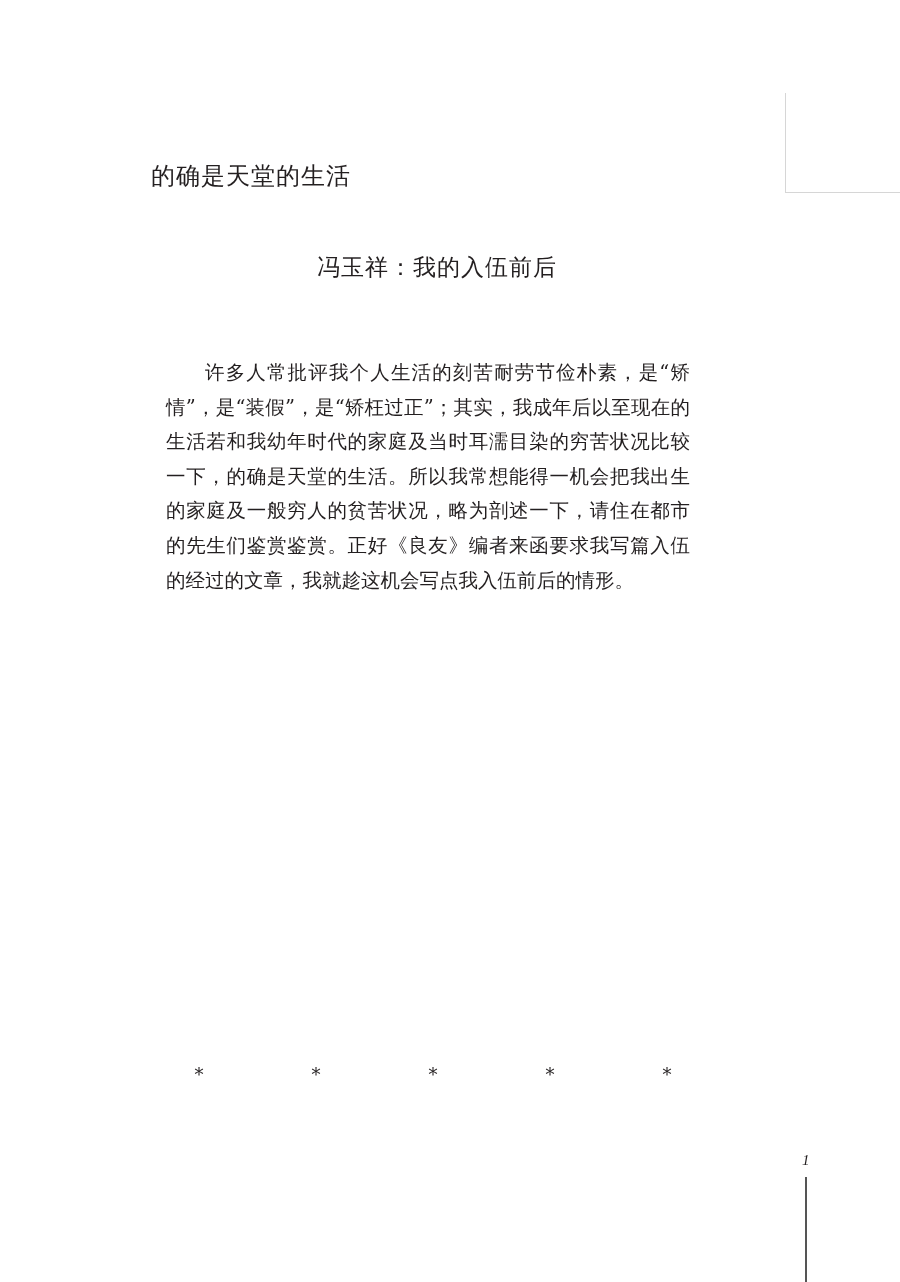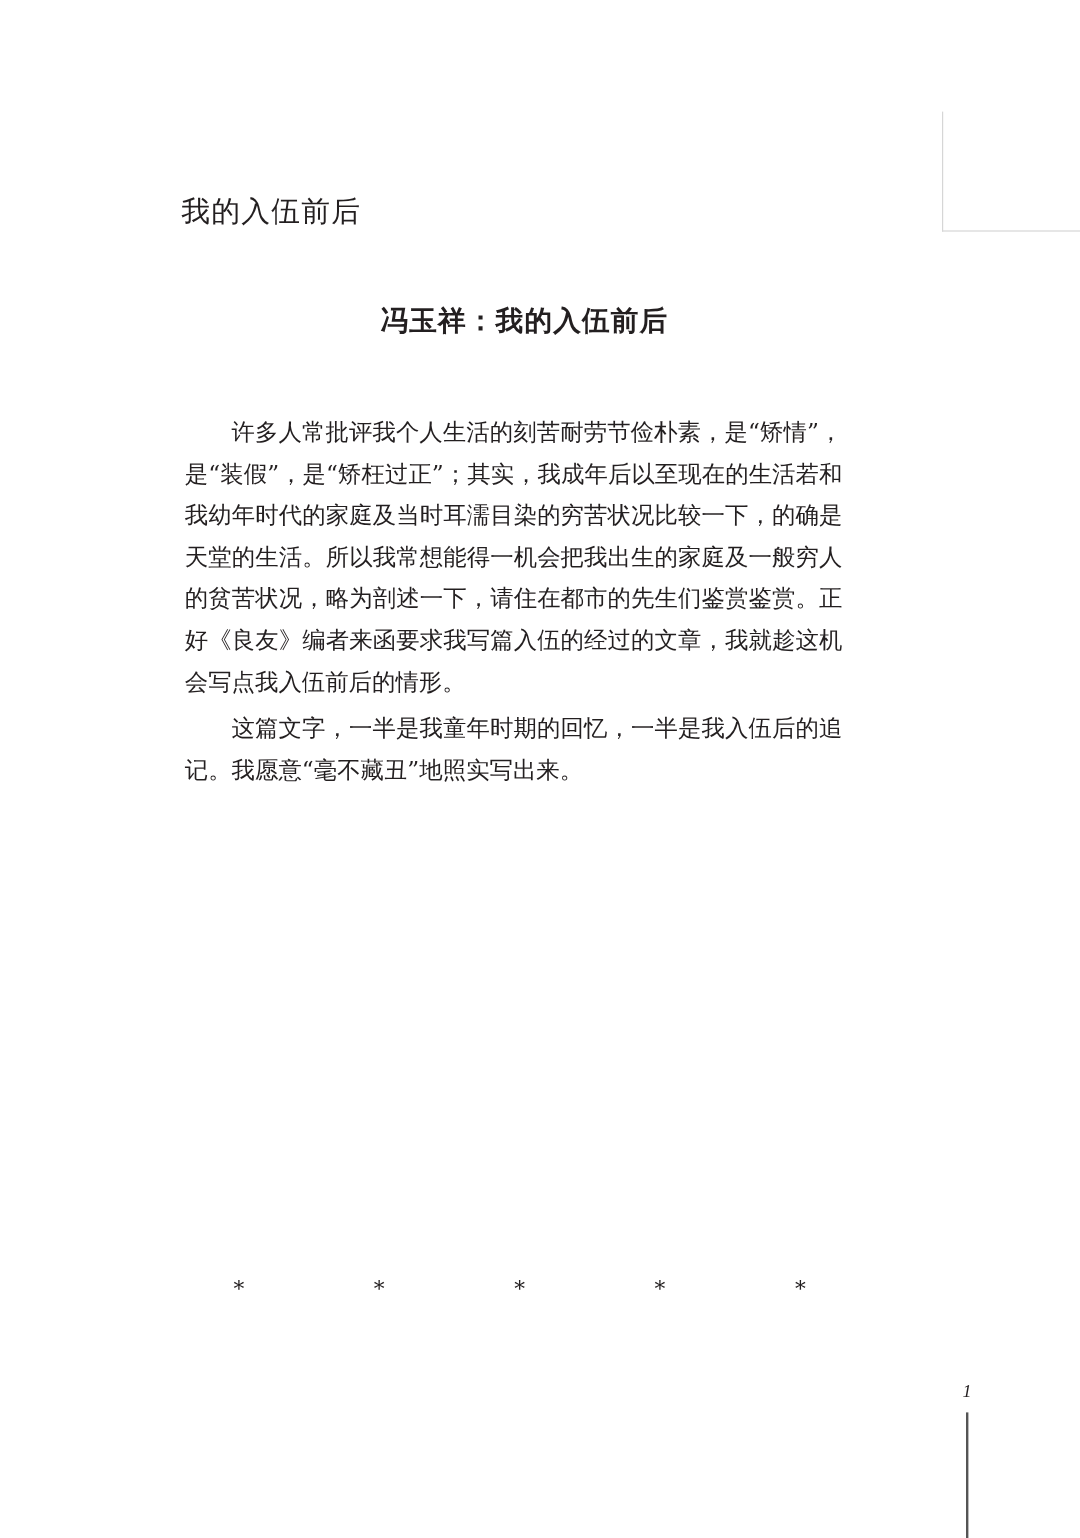--- a/index.html
+++ b/index.html
@@ -8,51 +8,50 @@
       font-family: "DejaVu Serif", "Liberation Serif", serif; color: #231f20;
     }
     .corner-v { position: absolute; left: 785px; top: 93px; width: 1px; height: 100px; background: #d6d6d6; }
     .corner-h { position: absolute; left: 785px; top: 192px; width: 115px; height: 1px; background: #d6d6d6; }
     .running-head {
       position: absolute; left: 151px; top: 160px; font-size: 24px; letter-spacing: 1px;
       font-family: "DejaVu Sans", "Liberation Sans", sans-serif; font-weight: normal; color: #231f20;
     }
     .chapter-title {
       position: absolute; left: 0; width: 868px; top: 252px; text-align: center;
-      font-size: 23px; font-weight: bold; letter-spacing: 1px; padding-left: 6px; box-sizing: border-box;
+      font-size: 23px; font-weight: normal; letter-spacing: 1px; padding-left: 6px; box-sizing: border-box;
     }
     .body-text {
       position: absolute; left: 150px; top: 340px; width: 556px;
       font-size: 19.5px; line-height: 34.6px; text-align: justify;
     }
-    .body-text p { margin: 4px; text-indent: 2em; }
+    .body-text p { margin: 16px; text-indent: 2em; }
     .asterisks {
       position: absolute; left: 193px; top: 1064px; width: 480px;
       display: flex; justify-content: space-between; font-size: 18px;
     }
     .asterisks span { width: 12px; text-align: center; }
     .page-number {
       position: absolute; left: 802px; top: 1152px; font-size: 15px; font-style: italic;
       font-family: "Liberation Serif", serif;
     }
     .folio-bar { position: absolute; left: 805px; top: 1177px; width: 2px; height: 105px; background: #555; }
   </style>
 </head>
 <body>
 
 <div class="corner-v"></div>
 <div class="corner-h"></div>
 
-<div class="running-head">我的入伍前后</div>
+<div class="running-head">的确是天堂的生活</div>
 
 <h1 class="chapter-title" style="margin:0;">冯玉祥：我的入伍前后</h1>
 
 <div class="body-text">
   <p>许多人常批评我个人生活的刻苦耐劳节俭朴素，是“矫情”，是“装假”，是“矫枉过正”；其实，我成年后以至现在的生活若和我幼年时代的家庭及当时耳濡目染的穷苦状况比较一下，的确是天堂的生活。所以我常想能得一机会把我出生的家庭及一般穷人的贫苦状况，略为剖述一下，请住在都市的先生们鉴赏鉴赏。正好《良友》编者来函要求我写篇入伍的经过的文章，我就趁这机会写点我入伍前后的情形。</p>
-  <p>这篇文字，一半是我童年时期的回忆，一半是我入伍后的追记。我愿意“毫不藏丑”地照实写出来。</p>
 </div>
 
 <div class="asterisks">
   <span>*</span>
   <span>*</span>
   <span>*</span>
   <span>*</span>
   <span>*</span>
 </div>
 

